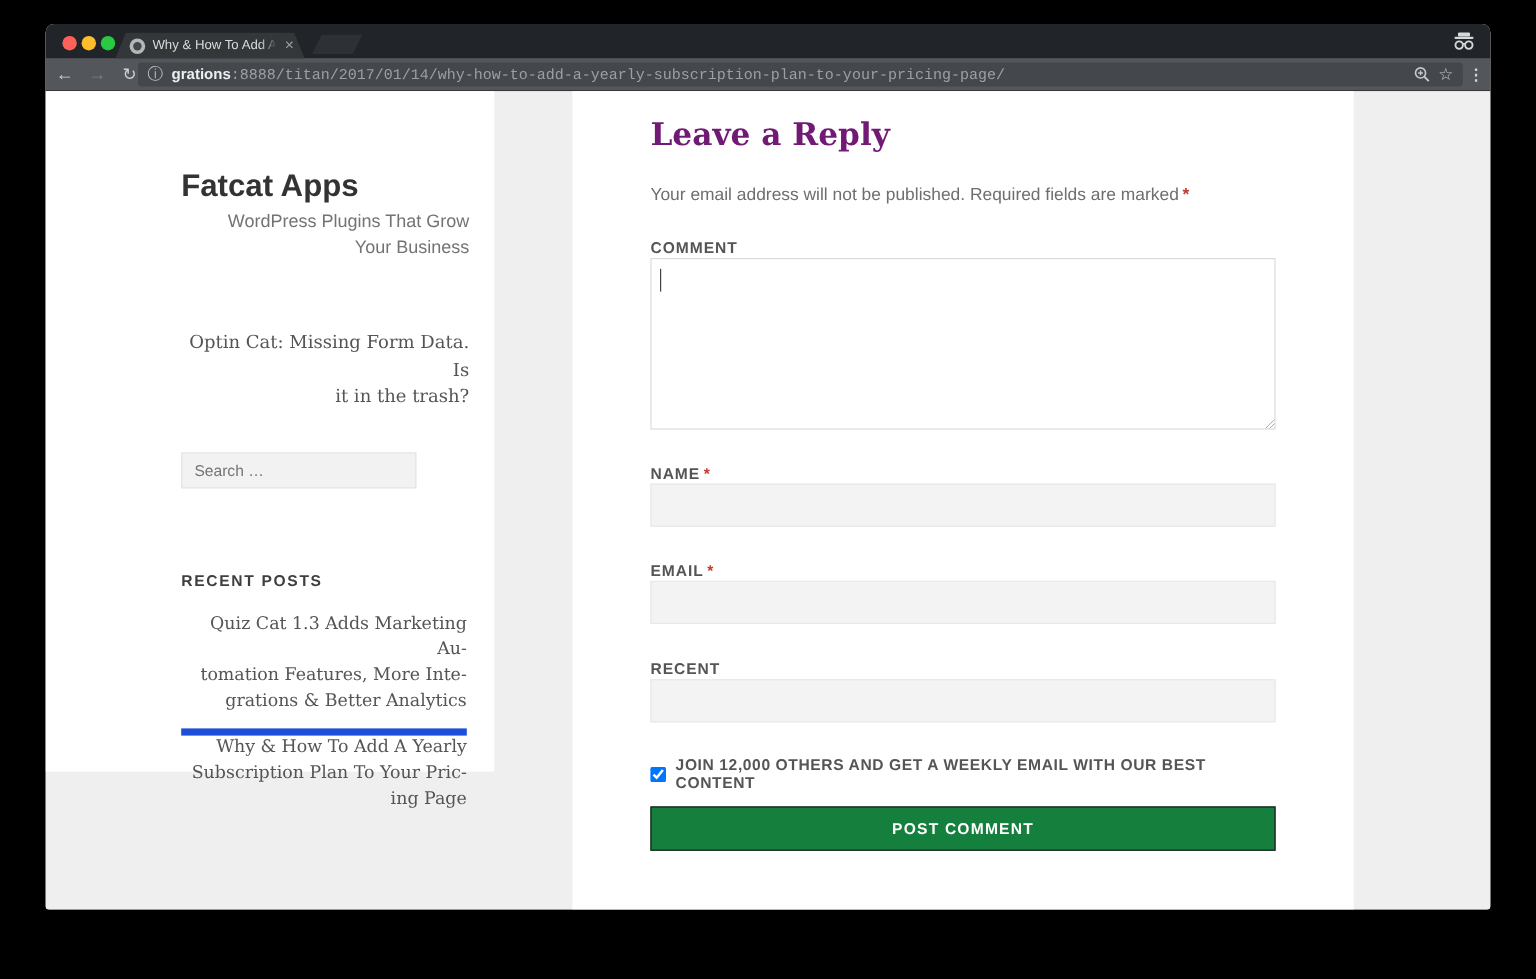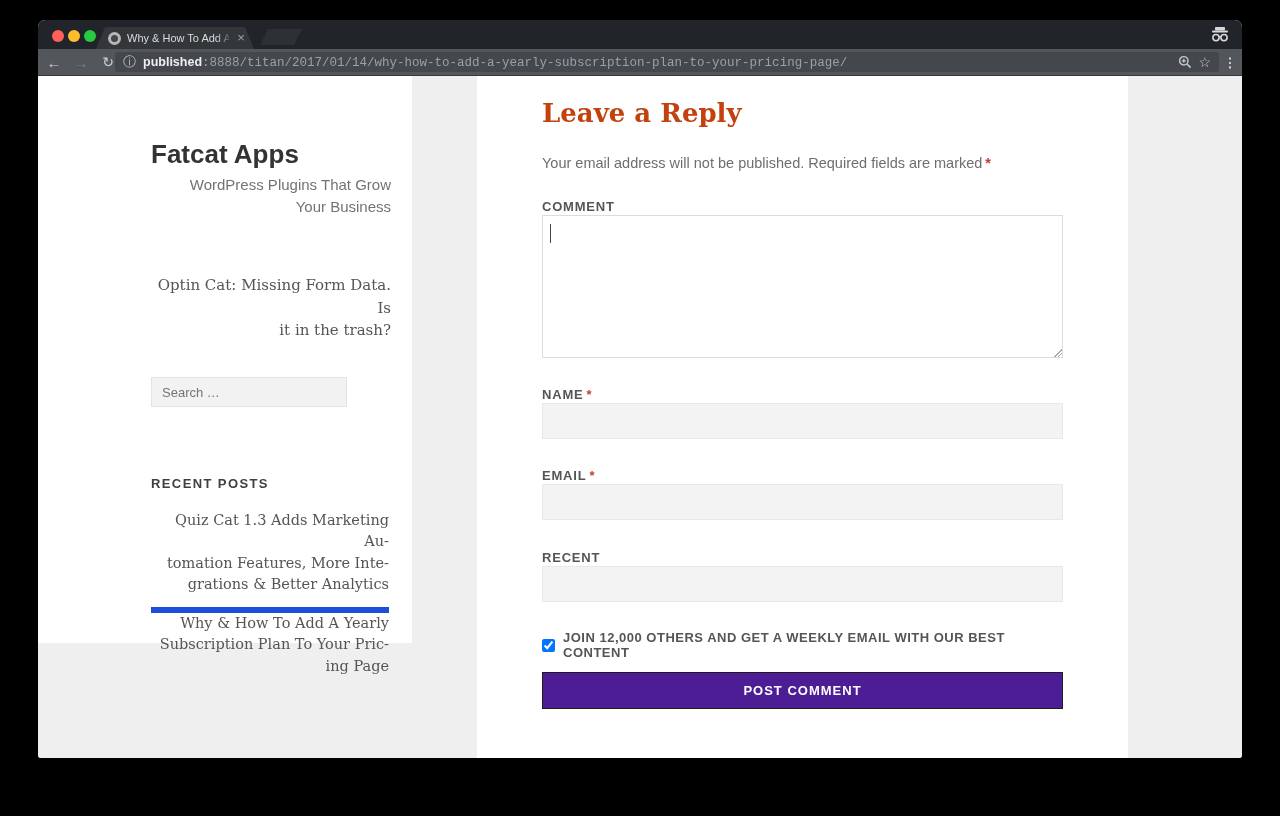--- a/index.html
+++ b/index.html
@@ -77,21 +77,21 @@
     font-family:"Liberation Sans",sans-serif;outline:none;
   }
   .search-box::placeholder{color:#757575;opacity:1;}
   .rp-head{position:absolute;left:113px;top:400px;font-size:13px;font-weight:bold;color:#3f3f3f;letter-spacing:1.4px;}
   .rp-list{position:absolute;left:113px;top:434px;width:238px;font-family:"DejaVu Serif",serif;
     font-size:14.5px;line-height:1.48;color:#555;}
   .rp-item{padding-bottom:11px;}
   .rp-item + .rp-item{border-top:6px solid #1d4ed8;}
   
   .reply-head{position:absolute;left:504px;top:22px;font-family:"DejaVu Serif",serif;
-    font-weight:bold;font-size:26px;color:#c2410c;}
+    font-weight:bold;font-size:26px;color:#701a75;}
   .notice{position:absolute;left:504px;top:79px;font-size:14.5px;color:#6e6e6e;}
   .req{color:#c23b2e;font-weight:bold;margin-left:3px;}
   .f-label{position:absolute;left:504px;font-size:13px;font-weight:bold;color:#555;letter-spacing:0.8px;}
   .l-comment{top:123px;}
   .l-name{top:311px;}
   .l-email{top:392px;}
   .l-website{top:474px;}
   .comment-area{
     position:absolute;left:504px;top:139px;width:521px;height:143px;box-sizing:border-box;
     background:#fff;border:1px solid #dcdcdc;resize:none;outline:none;
@@ -106,21 +106,21 @@
     background:#f3f3f3;border:1px solid #e8e8e8;outline:none;font-size:15px;color:#333;padding:0 10px;
   }
   .i-name{top:327px;}
   .i-email{top:408px;}
   .i-website{top:490px;}
   .subscribe-row{position:absolute;left:504px;top:554px;width:521px;display:flex;align-items:center;}
   .subscribe-row input{width:13px;height:13px;margin:0 8px 0 0;flex:0 0 auto;}
   .subscribe-label{font-size:13px;font-weight:bold;color:#555;letter-spacing:0.5px;}
   .post-btn{
     position:absolute;left:504px;top:596px;width:521px;height:37px;box-sizing:border-box;
-    background:#4c1d95;border:1px solid #1d1d1d;color:#fff;font-family:"Liberation Sans",sans-serif;
+    background:#15803d;border:1px solid #1d1d1d;color:#fff;font-family:"Liberation Sans",sans-serif;
     font-size:13px;font-weight:bold;letter-spacing:1px;cursor:pointer;
   }
   svg{display:block;}
 </style>
 </head>
 <body>
 
 <div class="window">
 
   <div class="tabstrip">
@@ -149,21 +149,21 @@
     </div>
   </div>
 
   <div class="toolbar">
     <div class="navbtn back">←</div>
     <div class="navbtn fwd">→</div>
     <div class="navbtn reload">↻</div>
 
     <div class="omnibox">
       <span class="info-i">ⓘ</span>
-      <span class="url"><span class="host">published</span><span class="rest">:8888/titan/2017/01/14/why-how-to-add-a-yearly-subscription-plan-to-your-pricing-page/</span></span>
+      <span class="url"><span class="host">grations</span><span class="rest">:8888/titan/2017/01/14/why-how-to-add-a-yearly-subscription-plan-to-your-pricing-page/</span></span>
       <span class="omni-icons">
         <svg class="zoom-ic" viewBox="0 0 14 14">
           <circle cx="5.8" cy="5.8" r="4.2" fill="none" stroke="#c6c8ca" stroke-width="1.4"></circle>
           <line x1="9" y1="9" x2="12.6" y2="12.6" stroke="#c6c8ca" stroke-width="1.6"></line>
           <line x1="3.8" y1="5.8" x2="7.8" y2="5.8" stroke="#c6c8ca" stroke-width="1.2"></line>
           <line x1="5.8" y1="3.8" x2="5.8" y2="7.8" stroke="#c6c8ca" stroke-width="1.2"></line>
         </svg>
         <span class="star">☆</span>
       </span>
     </div>

